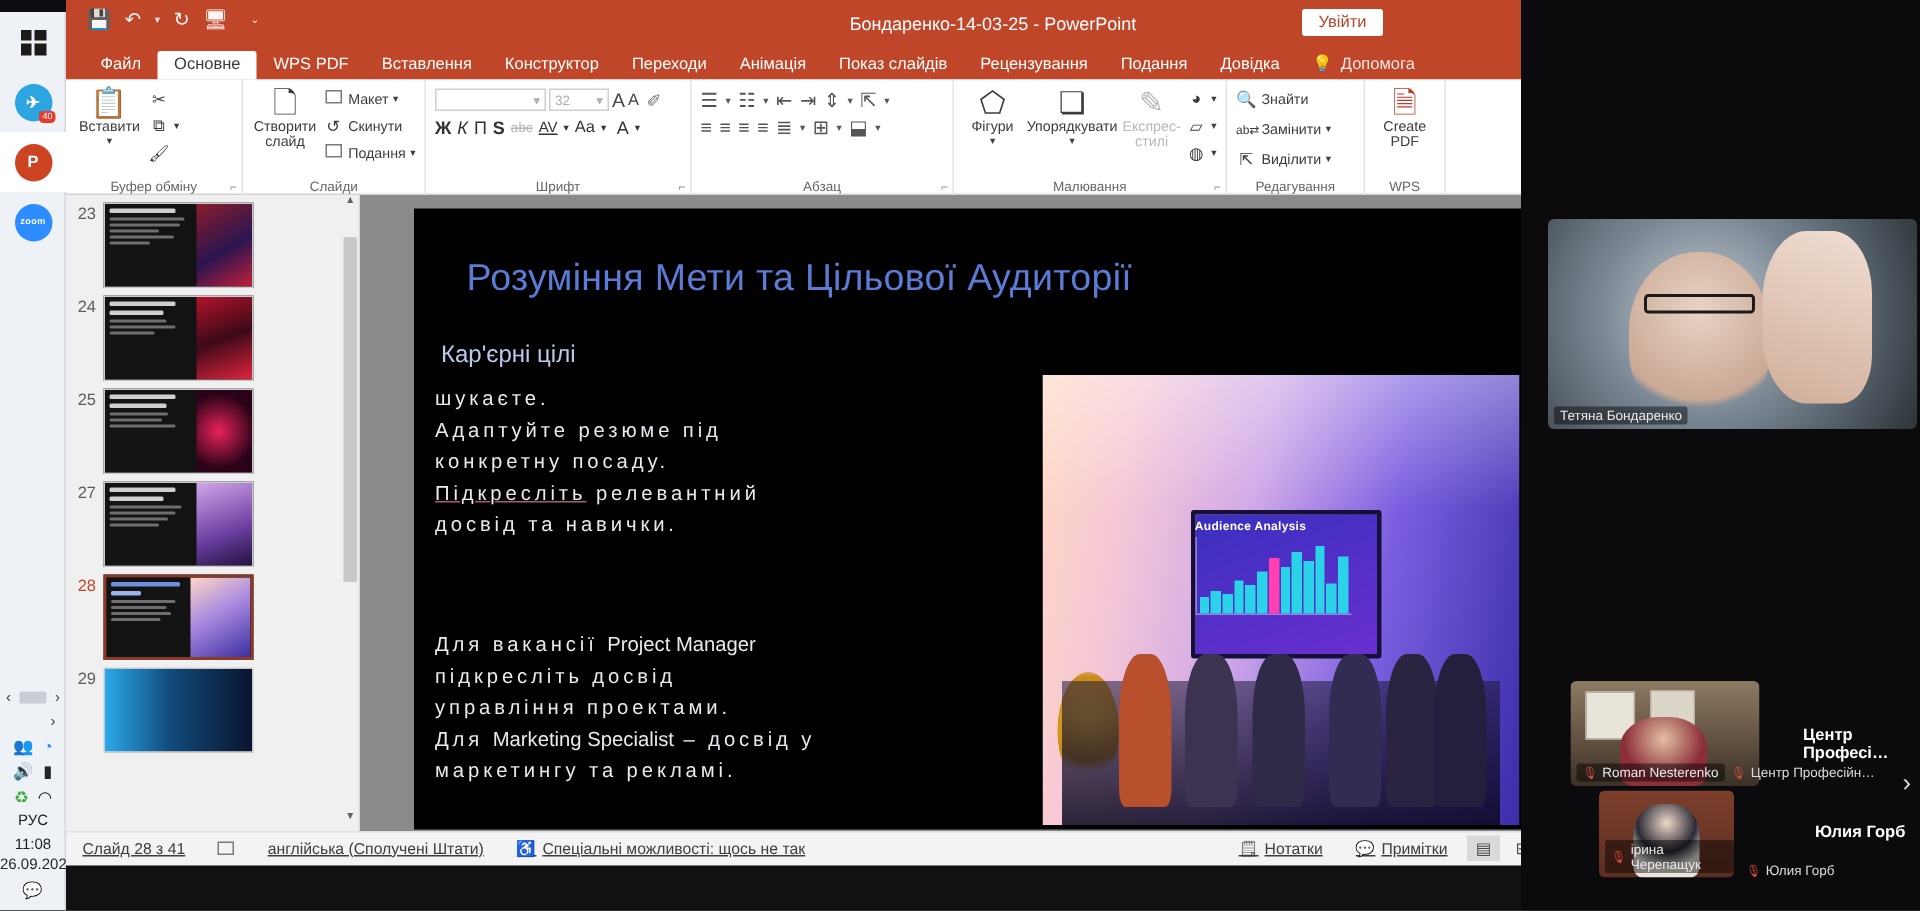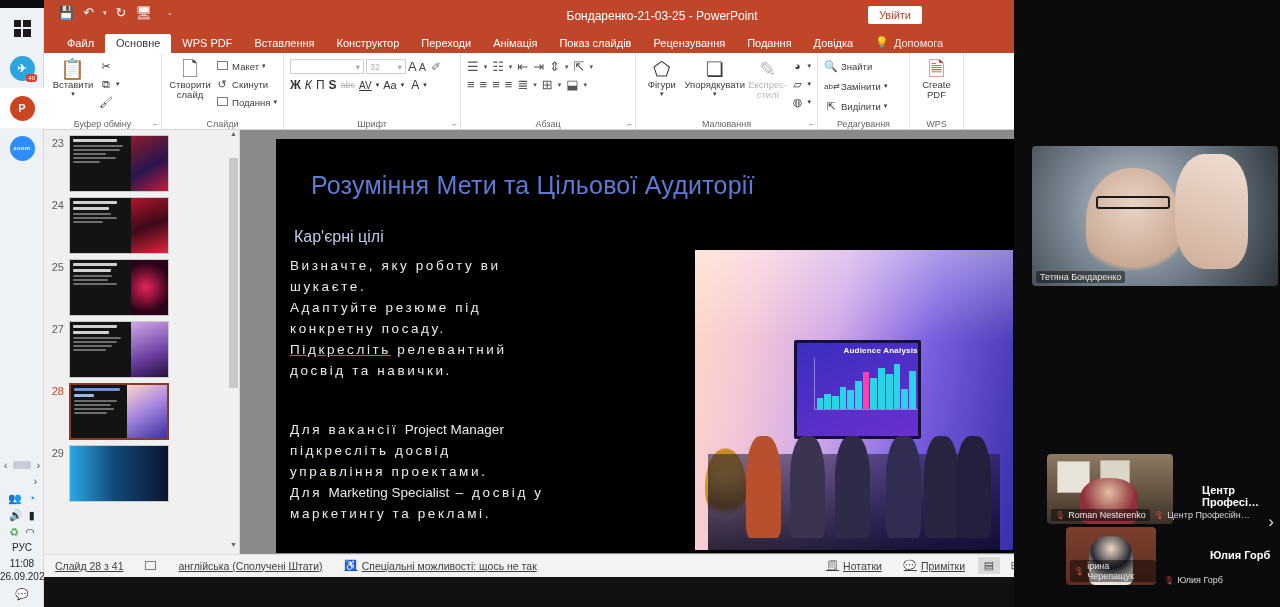--- a/index.html
+++ b/index.html
@@ -149,21 +149,21 @@
   .listname { position:absolute; color:#fff; font-size:11px; font-weight:bold;padding-left:36px; }
   .listsub { position:absolute; color:#dcdcdc; font-size:9px; display:flex; align-items:center; gap:3px; }
   #nextarrow { position:absolute; right:6px; top:512px; color:#dcdcdc; font-size:17px; }
 
   .photo-room { width:100%; height:100%; position:relative;
      background:linear-gradient(100deg,#ffd9c4 0%,#f6c8d6 18%,#cfa8e8 42%,#7b5fe0 68%,#3a2ea8 100%); }
   .pr-ceiling { position:absolute; left:0; top:0; width:100%; height:30%;
      background:linear-gradient(180deg,rgba(255,255,255,.35),rgba(255,255,255,0)); }
   .pr-screen { position:absolute; left:31%; top:30%; width:40%; height:33%;
      background:linear-gradient(160deg,#3a2fbe,#6a2fd0); border:3px solid #15103a; border-radius:2px;
-     display:flex; flex-direction:column; align-items:flex-end; padding-top:3px; }
+     display:flex; flex-direction:column; align-items:flex-start; padding-top:3px; }
   .pr-screen .ttl { color:#fff; font-size:8px; font-weight:bold; letter-spacing:.2px; }
   .pr-chart { width:86%; height:58%; margin-top:3px; display:flex; align-items:flex-end; gap:1px;
               border-left:1px solid rgba(255,255,255,.4); border-bottom:1px solid rgba(255,255,255,.4); padding:0 2px; }
   .pr-bar { flex:1; background:#2ad3e8; }
   .pr-bar.hl { background:#ff3fb2; }
   .pr-table { position:absolute; left:4%; bottom:0; width:92%; height:32%;
      background:linear-gradient(180deg,rgba(30,26,60,.55),rgba(10,8,30,.85)); }
   .pr-person { position:absolute; bottom:4%; width:11%; height:34%; background:#2a2440; border-radius:40% 40% 12% 12%; }
   .pr-plant { position:absolute; left:3%; bottom:8%; width:13%; height:26%;
      background:radial-gradient(circle at 50% 40%,#e8b42a 0%,#c88a1a 55%,rgba(0,0,0,0) 70%); border-radius:50%; }
@@ -227,21 +227,21 @@
       <div class="tray-sep"></div>
       <div class="tray-row">
         <span class="tray-ico">💬</span>
       </div>
     </div>
   </div>
 
   <div id="ppt">
 
     <div id="titlebar">
-      <div id="wintitle">Бондаренко-21-03-25  -  PowerPoint</div>
+      <div id="wintitle">Бондаренко-14-03-25  -  PowerPoint</div>
       <div id="qat">
         <span class="qat-ic">💾</span>
         <span class="qat-ic">↶</span>
         <span class="qat-tiny">▾</span>
         <span class="qat-ic">↻</span>
         <span class="qat-ic">🖥</span>
         <span class="qat-tiny" style="margin-left:6px">⌄</span>
       </div>
       <button id="signin">Увійти</button>
     </div>
@@ -528,21 +528,20 @@
         <div class="sb-arr" style="bottom:0">▼</div>
       </div>
     </div>
 
     <div id="canvasarea">
       <div id="slide">
         <div id="slide-title">Розуміння Мети та Цільової Аудиторії</div>
         <div id="slide-sub">Кар'єрні цілі</div>
 
         <div id="slide-body1">
-          <div><span>Визначте, яку роботу ви</span></div>
           <div><span>шукаєте.</span></div>
           <div><span>Адаптуйте резюме під</span></div>
           <div><span>конкретну посаду.</span></div>
           <div><span class="u">Підкресліть</span><span> релевантний</span></div>
           <div><span>досвід та навички.</span></div>
         </div>
 
         <div id="slide-body2">
           <div><span>Для вакансії </span><span class="lat">Project Manager</span></div>
           <div><span>підкресліть досвід</span></div>

